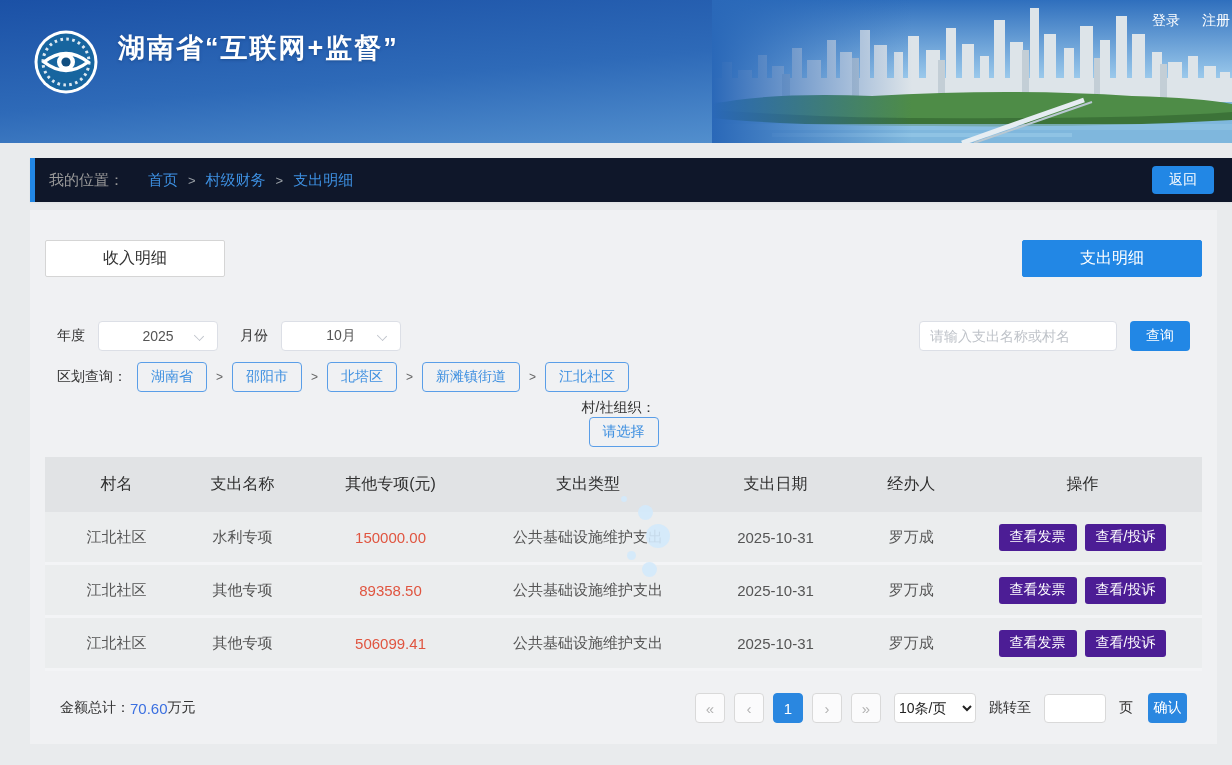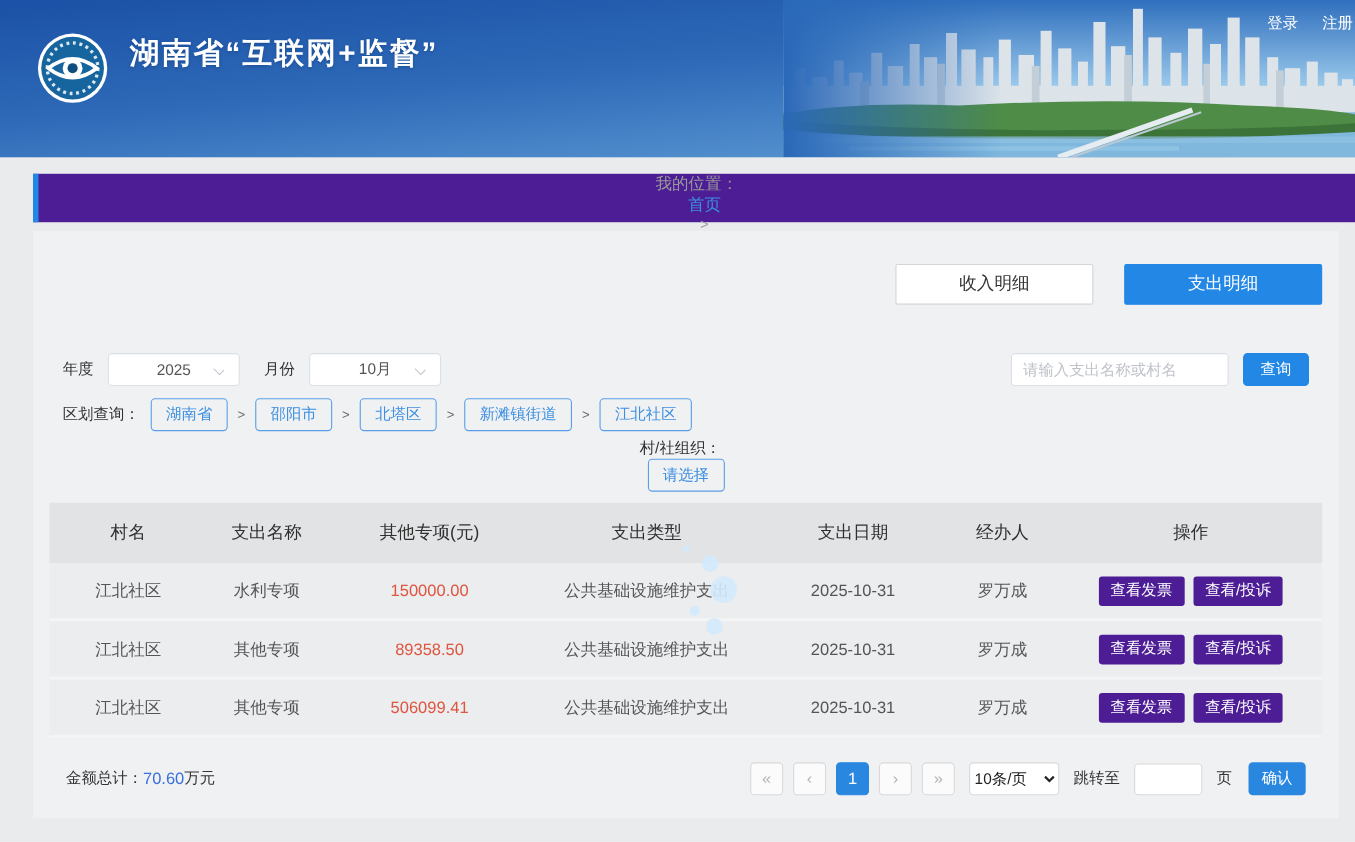--- a/index.html
+++ b/index.html
@@ -28,40 +28,40 @@
   .brand { position:absolute; left:34px; top:30px; display:flex; align-items:flex-start; z-index:3; cursor:pointer; }
   .brand-logo { width:64px; height:64px; flex:0 0 auto; }
   .brand-title {
     margin-left:20px; color:#fff; font-size:27px; font-weight:bold;
     letter-spacing:2px; text-shadow:0 1px 3px rgba(0,40,90,.35);
   }
 
   
   .crumb-bar {
     margin:15px 0 0 30px; height:44px;
-    background:#4c1d95; border-left:5px solid #2287e5;
+    background:#0f172a; border-left:5px solid #2287e5;
     box-shadow:0 1px 2px rgba(0,0,0,.04);
-    display:flex; align-items:center; padding-left:14px; font-size:15px;flex-direction:column;
+    display:flex; align-items:center; padding-left:14px; font-size:15px;
   }
   .crumb-label { color:#999; margin-right:14px; }
   .crumb-link { color:#3d8fe0; text-decoration:none; margin:0 10px; cursor:pointer; }
   .crumb-sep { color:#9aa0a6; font-size:13px; }
   .back-btn {
     margin-left:auto; margin-right:18px;
     width:62px; height:28px; background:#2287e5; color:#fff;
     border:none; border-radius:4px; font-size:14px; cursor:pointer;
   }
 
   
   .main-card {
     margin:8px 15px 0 30px; background:#f0f1f3;
     padding:30px 15px 25px; position:relative; height:534px;
   }
 
-  .tabs { display:flex; justify-content:flex-end; gap:28px; margin-bottom:44px; }
+  .tabs { display:flex; justify-content:space-between; gap:28px; margin-bottom:44px; }
   .tab-btn {
     width:180px; height:37px; font-size:16px; cursor:pointer; border-radius:2px;
   }
   .tab-btn.inactive { background:#fff; border:1px solid #d5d5d5; color:#333; }
   .tab-btn.active { background:#2287e5; border:1px solid #2287e5; color:#fff; }
 
   .filter-row { display:flex; align-items:center; margin:0 12px; height:30px; }
   .filter-label { font-size:14px; color:#333; }
   .select-box {
     position:relative; width:120px; height:30px; margin-left:13px;
@@ -124,21 +124,21 @@
     height:30px; width:82px; border:1px solid #d9d9d9; border-radius:4px;
     background:#fff; font-size:14px; color:#222; margin-left:4px;
     font-family:inherit;
   }
   .jump-label,.jump-unit { font-size:14px; color:#333; margin:0 4px; }
   .jump-input {
     width:62px; height:29px; border:1px solid #d9d9d9; border-radius:4px; background:#fff;
     padding:0 6px; font-size:14px;
   }
   .confirm-btn {
-    width:52px; height:30px; background:#2a87e0; color:#fff; border:none;
+    width:39px; height:30px; background:#2a87e0; color:#fff; border:none;
     border-radius:4px; font-size:14px; cursor:pointer; margin-left:2px;
   }
 
   
   .bubble { position:absolute; border-radius:50%; background:#d3e9fb; opacity:.9; pointer-events:none; z-index:2; }
 </style>
 </head>
 <body>
 
 <div class="site-header">

